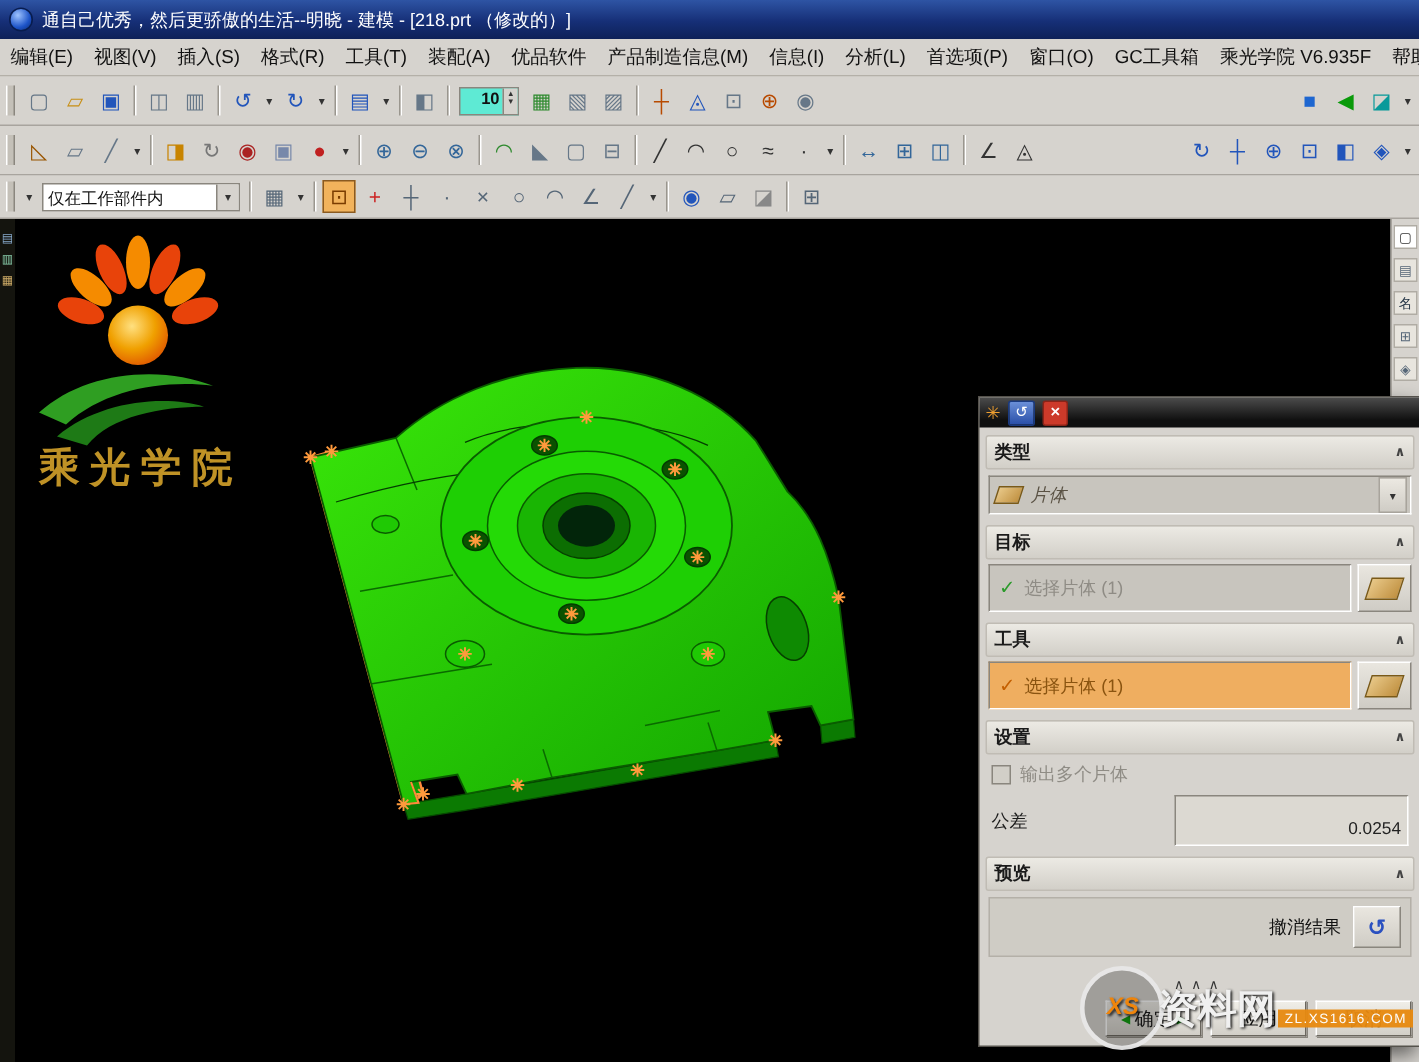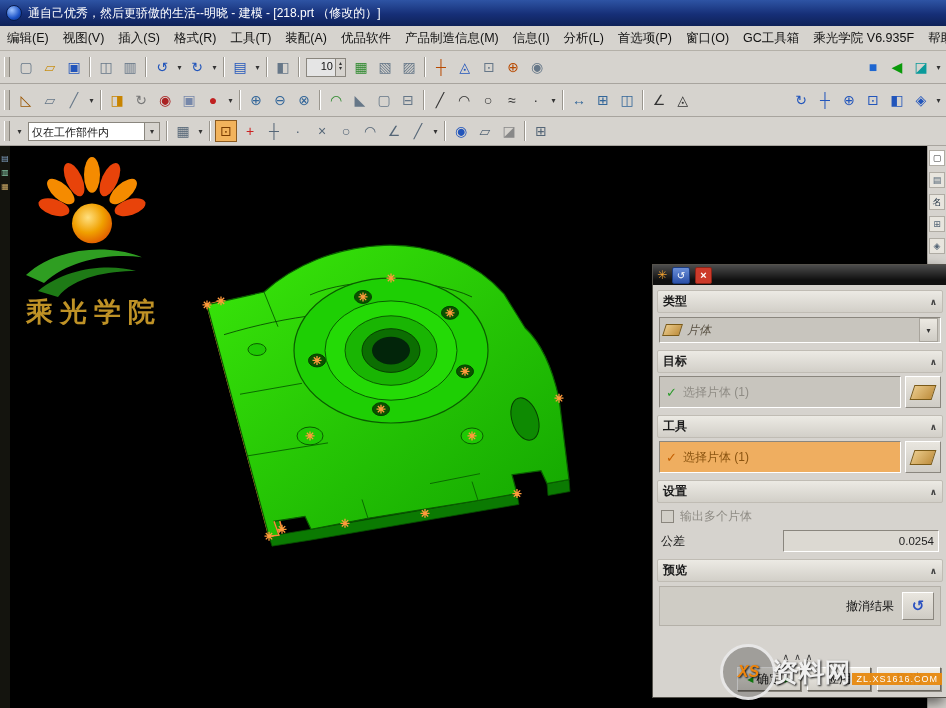--- a/index.html
+++ b/index.html
@@ -20,21 +20,21 @@
 
   
   .tbar{background:#d6d3ce;border-bottom:1px solid #a8a49e;display:flex;align-items:center;padding:0 2px;overflow:hidden;flex:0 0 auto;}
   #toolbar1{height:32px}#toolbar2{height:32px}#selbar{height:28px}
   .ticon{width:22px;height:22px;display:flex;align-items:center;justify-content:center;font-size:14px;flex:0 0 auto;margin:0 1px;}
   .ticon.active{background:#f2b35c;border:1px solid #8a5a20;width:20px;height:20px;}
   .tdd{width:11px;height:22px;display:flex;align-items:center;justify-content:center;font-size:8px;color:#333;flex:0 0 auto;}
   .tsep{width:0;height:20px;border-left:1px solid #9a968e;border-right:1px solid #fff;margin:0 3px;flex:0 0 auto;}
   .grip{width:4px;height:20px;border-left:1px solid #fff;border-right:1px solid #8a867e;background:#c4c0b8;margin:0 4px 0 2px;flex:0 0 auto;}
   .tflex{flex:1;}
-  .tbinput{width:38px;height:17px;background:#e5e5e5;border:1px solid #8a867e;display:flex;align-items:stretch;margin:0 3px;flex:0 0 auto;}
+  .tbinput{width:38px;height:17px;background:#5eead4;border:1px solid #8a867e;display:flex;align-items:stretch;margin:0 3px;flex:0 0 auto;font-weight:bold;}
   .tiv{flex:1;font-size:11px;text-align:right;padding:1px 2px 0 0;color:#111;}
   .tis{width:9px;background:#d6d3ce;border-left:1px solid #8a867e;font-size:6px;line-height:5px;text-align:center;color:#333;padding-top:2px;}
   .tbcombo{width:130px;height:17px;background:#fff;border:1px solid #8a867e;display:flex;align-items:stretch;margin:0 3px;flex:0 0 auto;}
   .tcv{flex:1;font-size:11px;padding:2px 0 0 3px;white-space:nowrap;overflow:hidden;color:#111;}
   .tca{width:14px;background:#d6d3ce;border-left:1px solid #8a867e;font-size:8px;display:flex;align-items:center;justify-content:center;color:#333;}
 
   
   .workspace{position:relative;flex:1;background:#000;overflow:hidden;}
   #leftstrip{position:absolute;left:0;top:0;bottom:0;width:10px;background:#14140e;display:flex;flex-direction:column;align-items:center;gap:5px;padding-top:8px;z-index:2;}
   #leftstrip .ticon{width:9px;height:9px;font-size:8px;margin:0;}
@@ -67,21 +67,21 @@
   .selbox.gray{background:#c8c5be;color:#8f8c85;}
   .selbox.orange{background:#efae60;color:#8a5410;}
   .chk{font-weight:bold;font-size:13px;}
   .chk.g{color:#2a9a2a;}
   .chk.o{color:#c45f00;}
   .sidebtn{width:34px;border:1px solid;border-color:#fff #8a867e #8a867e #fff;background:linear-gradient(180deg,#e9e6df,#cfccc5);display:flex;align-items:center;justify-content:center;}
   .cbrow{display:flex;align-items:center;gap:6px;color:#8f8c85;margin:3px 4px 2px;}
   .cb{width:11px;height:11px;background:#d2cfc8;border:1px solid #8a867e;flex:0 0 auto;}
   .tolrow{display:flex;align-items:center;margin:3px 4px 4px;color:#1a1a1a;}
   .tolfield{margin-left:auto;width:150px;height:16px;background:#dcd9d2;border:1px solid;border-color:#8a867e #fff #fff #8a867e;
-            text-align:right;font-size:11.5px;padding:4px 4px 0 0;color:#222;}
+            text-align:right;font-size:11.5px;padding:16px 4px 0 0;color:#222;}
   .prevbox{height:38px;margin:2px 2px;background:#cfccc5;border:1px solid #b4b0a8;display:flex;align-items:center;justify-content:flex-end;gap:8px;padding:0 6px;}
   .undobtn{width:30px;height:26px;border:1px solid;border-color:#fff #8a867e #8a867e #fff;background:linear-gradient(#e9e6df,#cfccc5);
            color:#2a50c0;font-size:15px;font-weight:bold;display:flex;align-items:center;justify-content:center;}
   .collapse{text-align:center;color:#333;font-size:9px;letter-spacing:5px;margin-top:auto;padding:3px 0;}
   .btnrow{display:flex;justify-content:flex-end;gap:6px;padding:2px 2px 6px;}
   .dbtn{min-width:62px;height:22px;border:1px solid;border-color:#fff #6a665e #6a665e #fff;background:linear-gradient(#f0eee8,#d2cfc8);
         display:flex;align-items:center;justify-content:center;gap:3px;font-size:12.5px;color:#111;box-shadow:1px 1px 0 #8a867e;}
   .ga{color:#0a9a0a;font-size:8px;}
 
   

